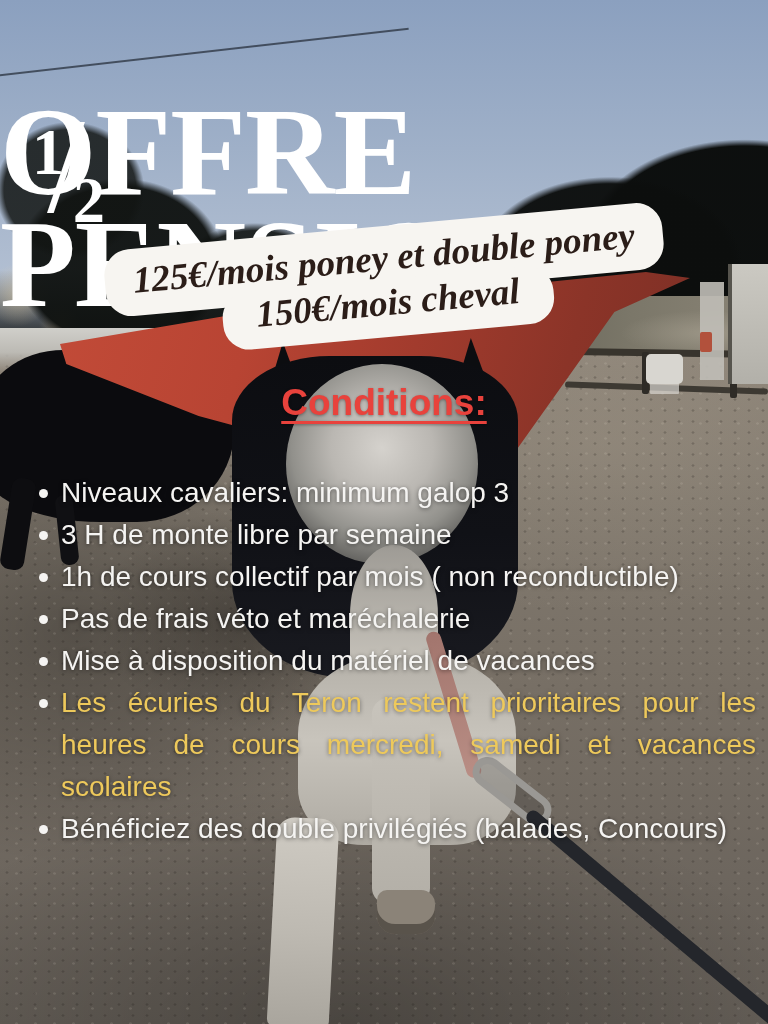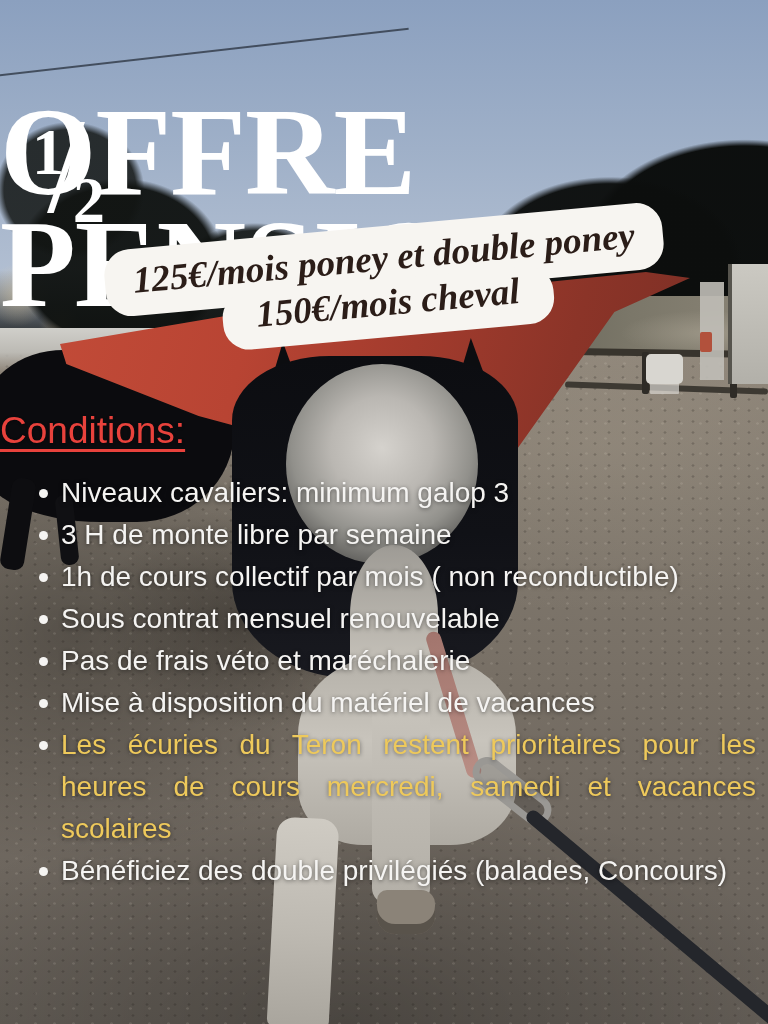--- a/index.html
+++ b/index.html
@@ -105,22 +105,22 @@
   .frac-den{position:relative;display:inline;font-size:.52em;vertical-align:-.03em;}
 
   .banner{left:60px;top:226px;width:652px;z-index:31;transform:rotate(-5.2deg);
     text-align:center;font-family:"Liberation Serif",serif;font-style:italic;font-weight:700;
     color:var(--price-text,#2b1d18);}
   .banner-line{position:relative;display:inline-block;background:var(--price-banner-bg,#f7f5f1);
     border-radius:26px;font-size:37px;line-height:1.1;}
   .banner-l1{padding:12px 28px 14px;}
   .banner-l2{padding:4px 34px 14px;margin-top:-14px;}
 
-  .conditions-title{left:0;right:0;top:410px;z-index:30;
-    font-weight:400;font-size:37px;color:var(--conditions-heading,#e8423c);
+  .conditions-title{left:0;right:0;top:382px;z-index:30;text-align:center;
+    font-weight:700;font-size:37px;color:var(--conditions-heading,#e8423c);
     text-decoration:underline;text-decoration-thickness:3px;text-underline-offset:6px;
     text-shadow:0 1px 3px rgba(0,0,0,.35);}
   .cond-list{left:24px;top:460px;width:722px;z-index:30;margin:12px;padding:0;list-style:none;}
   .cond-item{position:relative;display:flex;align-items:flex-start;
     color:var(--list-text,#f5f4f2);font-size:28px;line-height:42px;
     text-shadow:0 1px 4px rgba(0,0,0,.5);}
   .cond-item .dot{position:relative;flex:0 0 auto;width:9px;height:9px;border-radius:50%;
     background:var(--list-text,#f5f4f2);margin:17px 13px 0 3px;}
   .cond-item .txt{position:relative;flex:0 0 auto;width:695px;text-align:justify;}
   .cond-item.highlight{color:var(--highlight-text,#eec95b);}
@@ -187,24 +187,20 @@
     <li class="cond-item">
         <span class="dot"></span>
         <span class="txt">3 H de monte libre par semaine</span>
       </li>
     <li class="cond-item">
         <span class="dot"></span>
         <span class="txt">1h de cours collectif par mois ( non reconductible)</span>
       </li>
     <li class="cond-item">
         <span class="dot"></span>
-        <span class="txt">Sous contrat mensuel renouvelable</span>
-      </li>
-    <li class="cond-item">
-        <span class="dot"></span>
         <span class="txt">Pas de frais véto et maréchalerie</span>
       </li>
     <li class="cond-item">
         <span class="dot"></span>
         <span class="txt">Mise à disposition du matériel de vacances</span>
       </li>
     <li class="cond-item highlight">
         <span class="dot"></span>
         <span class="txt">Les écuries du Teron restent prioritaires pour les heures de cours mercredi, samedi et vacances scolaires</span>
       </li>

